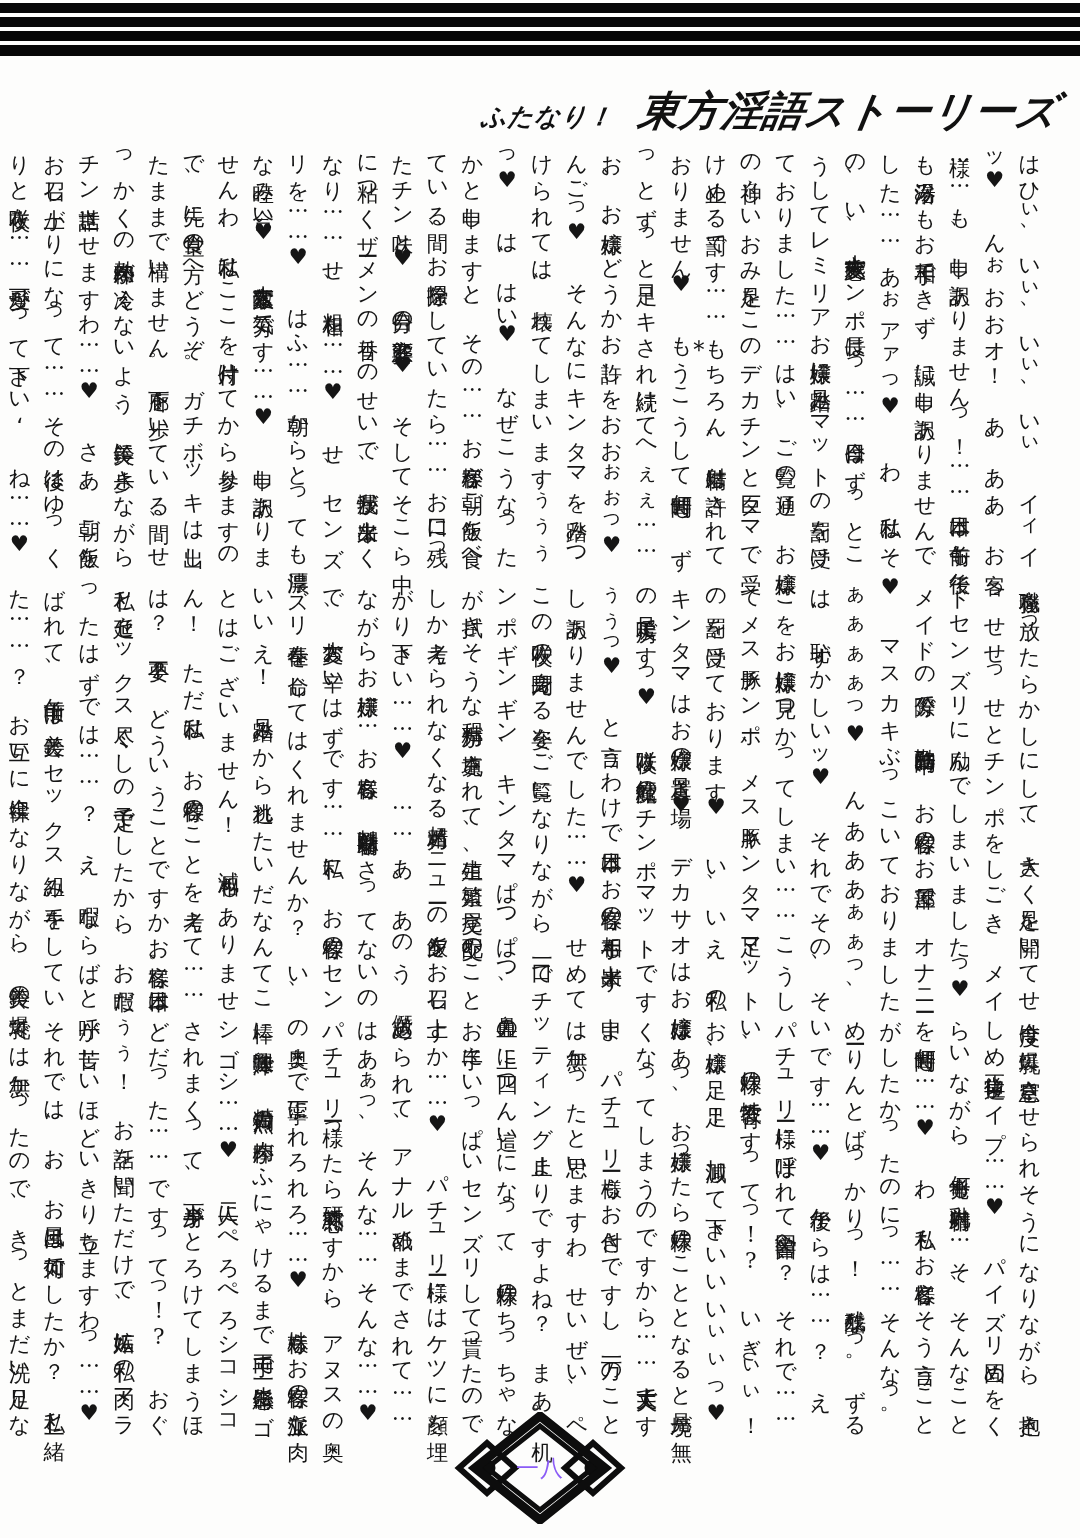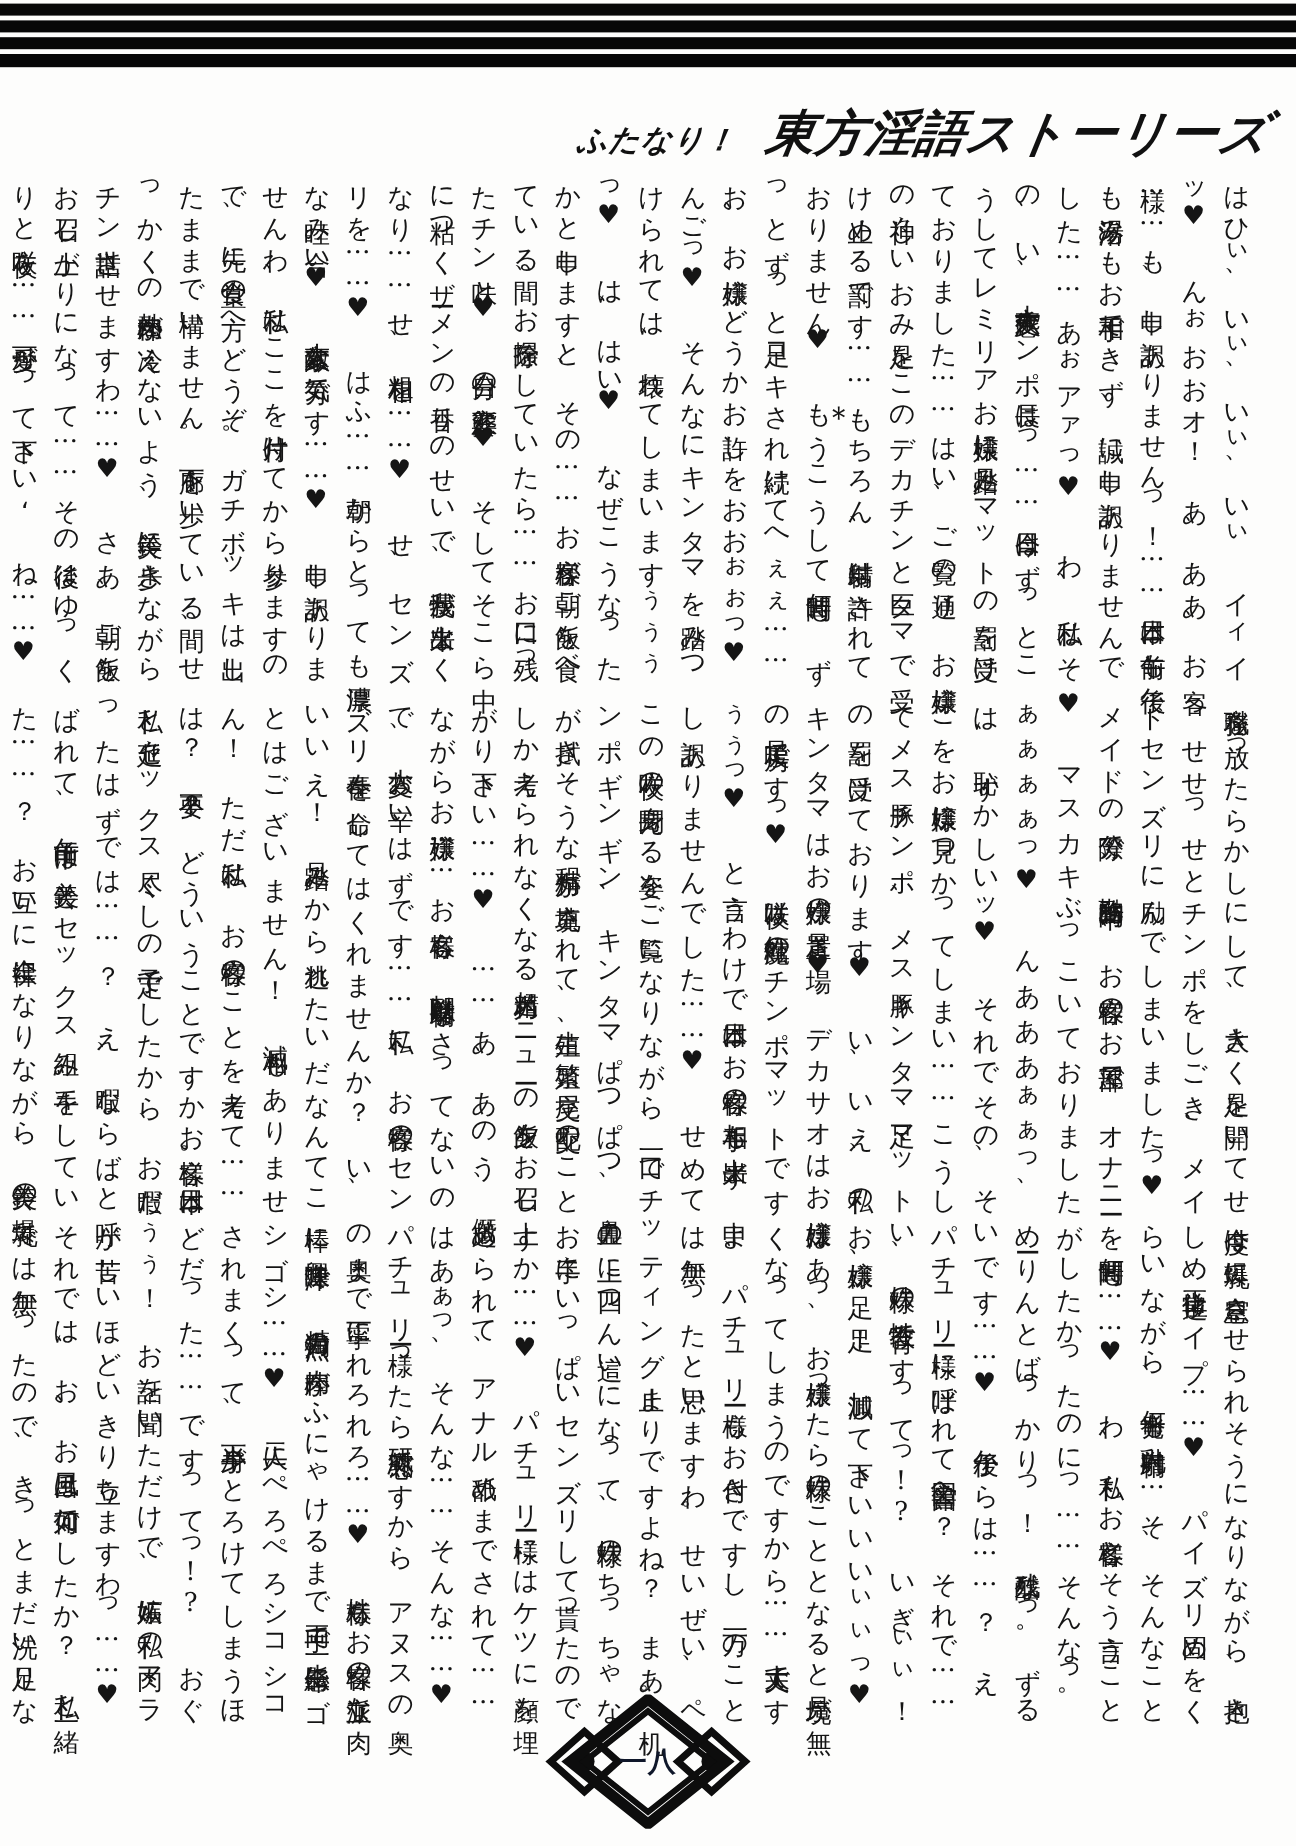--- a/index.html
+++ b/index.html
@@ -99,24 +99,24 @@
     width: 250px;
     height: 112px;
   }
   #page-emblem svg { display: block; }
   .pnum {
     position: absolute;
     left: 0; right: 0;
     top: 41px;
     text-align: center;
     font-size: 23px;
-    font-weight: 700;
+    font-weight: 400;
     font-family: "DejaVu Serif", "Liberation Serif", serif;
     letter-spacing: 1px;
-    color: #0f172a;
+    color: #8b5cf6;
   }
 
   
   #paper-tint {
     position: absolute;
     left:0; top:62px; right:0; bottom:0;
     background: linear-gradient(180deg,#ffffff 0%, #fcfcfa 60%, #fafaf8 100%);
     pointer-events: none;
     z-index: -1;
   }

